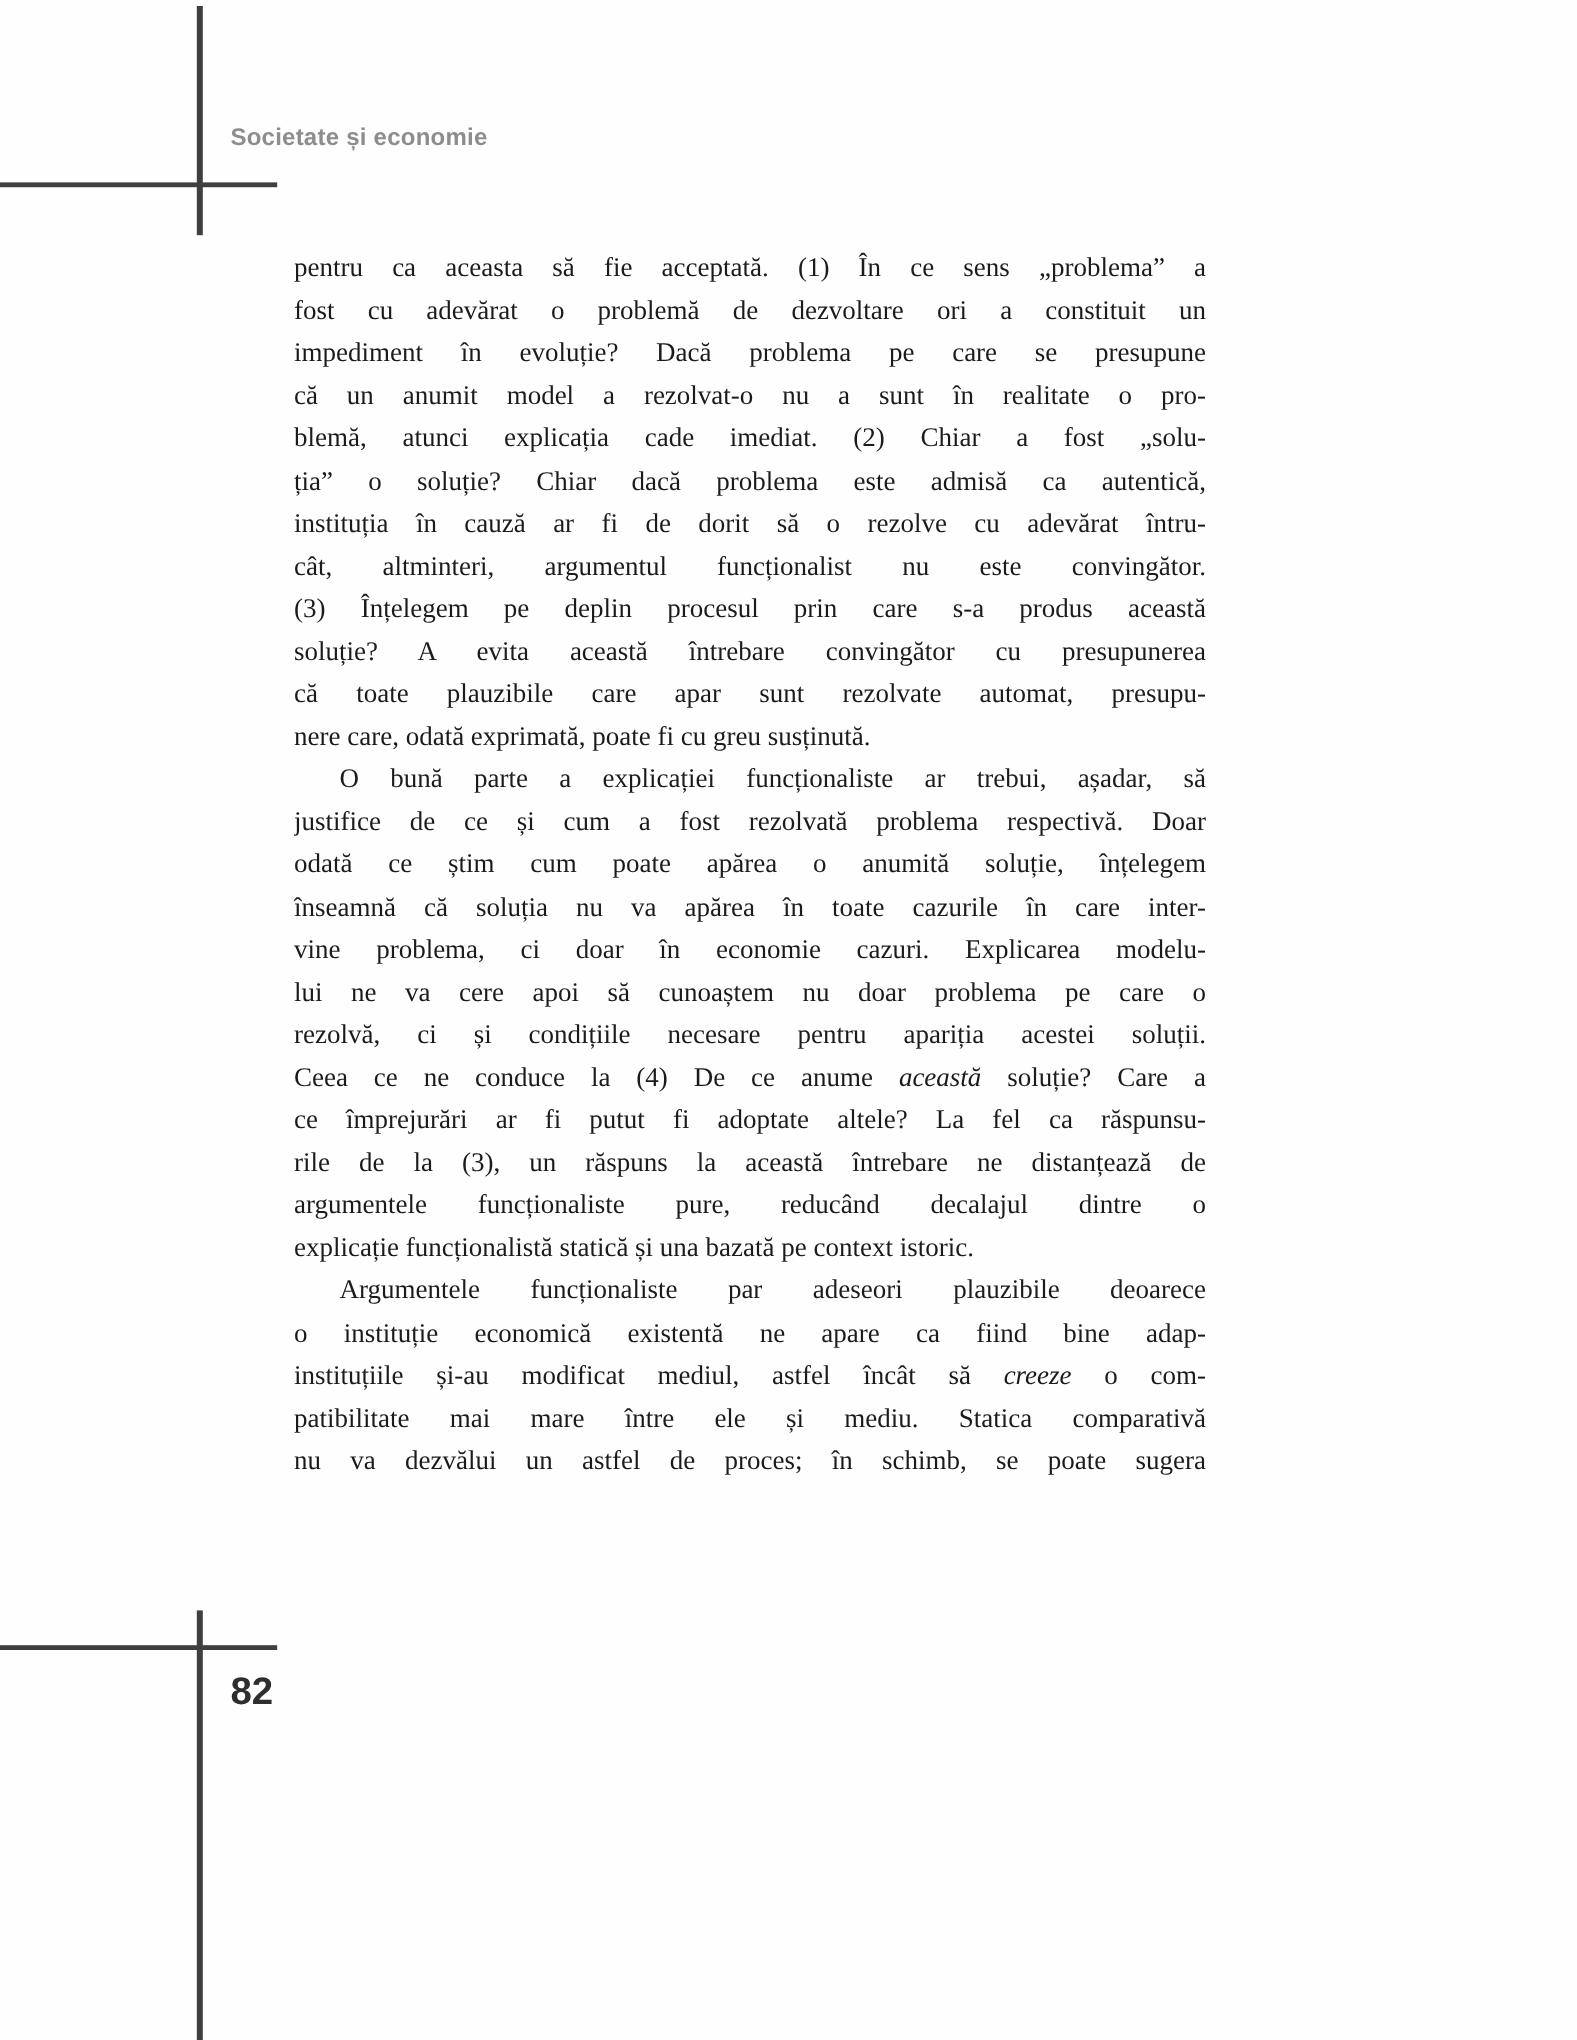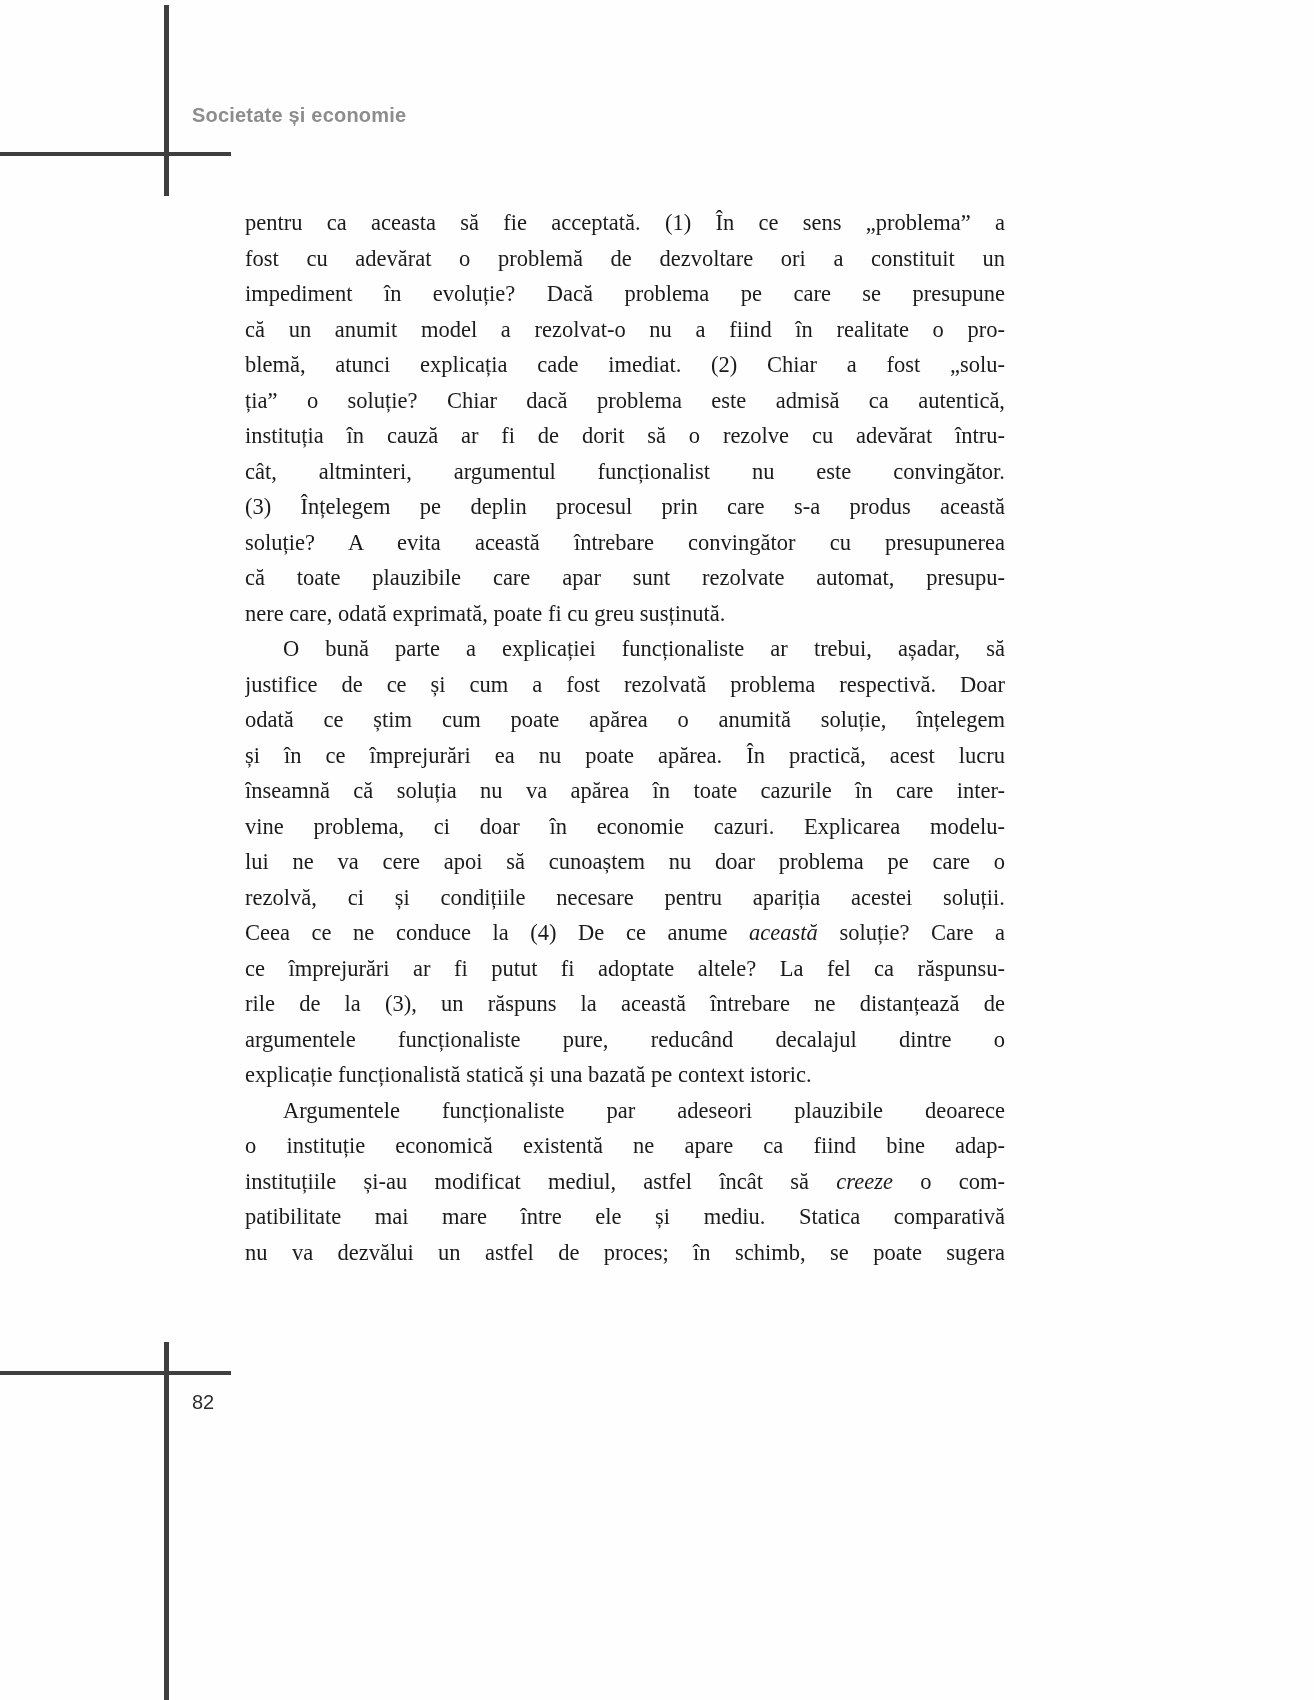--- a/index.html
+++ b/index.html
@@ -68,53 +68,52 @@
   }
   .line i {
     font-style: italic;
   }
 
   .page-number {
     position: absolute;
     left: 192px;
     top: 1391px;
     font-family: "Liberation Sans", sans-serif;
-    font-weight: normal;
-    font-size: 20px;
+    font-weight: bold;
+    font-size: 32px;
     color: #2e2e2e;
   }
 </style>
 </head>
 <body>
 
 <div class="page">
   <div class="rule-v top"></div>
   <div class="rule-h top"></div>
   <div class="running-header">Societate și economie</div>
 
   <div class="body-text">
       <div>
         <div class="line">pentru ca aceasta să fie acceptată. (1) În ce sens „problema” a</div>
         <div class="line">fost cu adevărat o problemă de dezvoltare ori a constituit un</div>
         <div class="line">impediment în evoluție? Dacă problema pe care se presupune</div>
-        <div class="line">că un anumit model a rezolvat-o nu a fiind în realitate o pro-</div>
+        <div class="line">că un anumit model a rezolvat-o nu a sunt în realitate o pro-</div>
         <div class="line">blemă, atunci explicația cade imediat. (2) Chiar a fost „solu-</div>
         <div class="line">ția” o soluție? Chiar dacă problema este admisă ca autentică,</div>
         <div class="line">instituția în cauză ar fi de dorit să o rezolve cu adevărat întru-</div>
         <div class="line">cât, altminteri, argumentul funcționalist nu este convingător.</div>
         <div class="line">(3) Înțelegem pe deplin procesul prin care s-a produs această</div>
         <div class="line">soluție? A evita această întrebare convingător cu presupunerea</div>
         <div class="line">că toate plauzibile care apar sunt rezolvate automat, presupu-</div>
         <div class="line last">nere care, odată exprimată, poate fi cu greu susținută.</div>
       </div>
       <div>
         <div class="line indent">O bună parte a explicației funcționaliste ar trebui, așadar, să</div>
         <div class="line">justifice de ce și cum a fost rezolvată problema respectivă. Doar</div>
         <div class="line">odată ce știm cum poate apărea o anumită soluție, înțelegem</div>
-        <div class="line">și în ce împrejurări ea nu poate apărea. În practică, acest lucru</div>
         <div class="line">înseamnă că soluția nu va apărea în toate cazurile în care inter-</div>
         <div class="line">vine problema, ci doar în economie cazuri. Explicarea modelu-</div>
         <div class="line">lui ne va cere apoi să cunoaștem nu doar problema pe care o</div>
         <div class="line">rezolvă, ci și condițiile necesare pentru apariția acestei soluții.</div>
         <div class="line">Ceea ce ne conduce la (4) De ce anume <i>această</i> soluție? Care a</div>
         <div class="line">ce împrejurări ar fi putut fi adoptate altele? La fel ca răspunsu-</div>
         <div class="line">rile de la (3), un răspuns la această întrebare ne distanțează de</div>
         <div class="line">argumentele funcționaliste pure, reducând decalajul dintre o</div>
         <div class="line last">explicație funcționalistă statică și una bazată pe context istoric.</div>
       </div>

